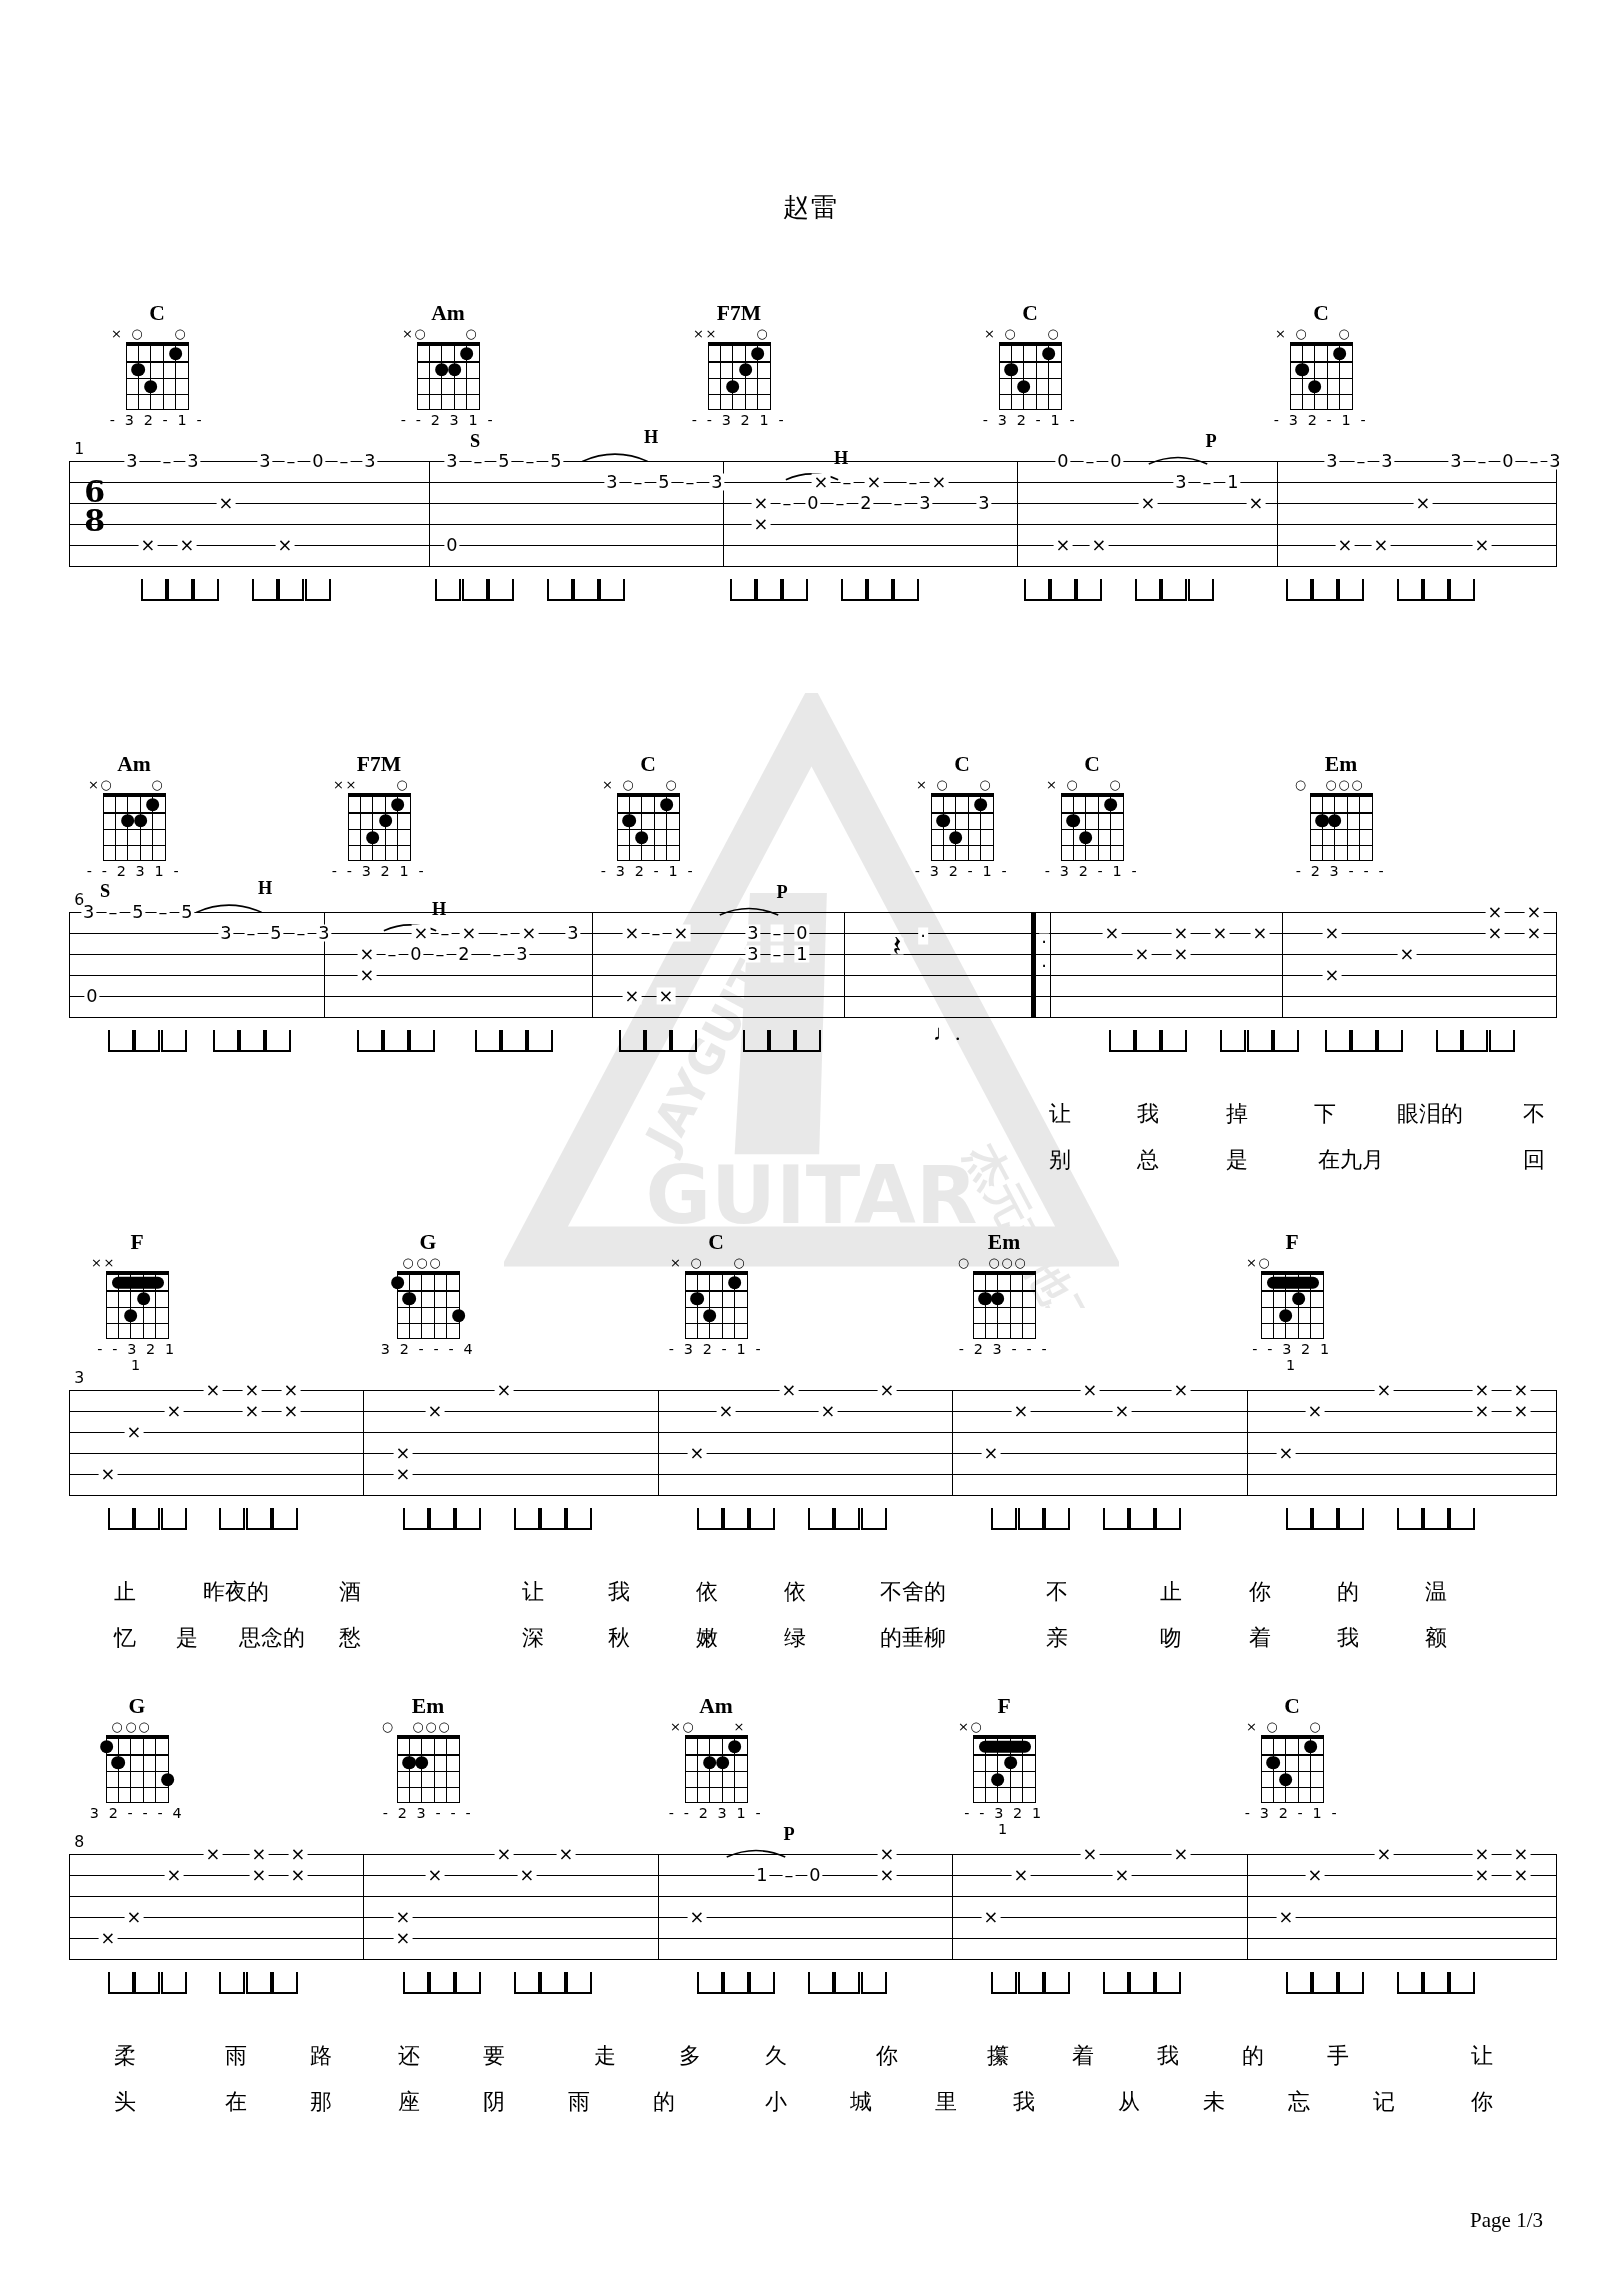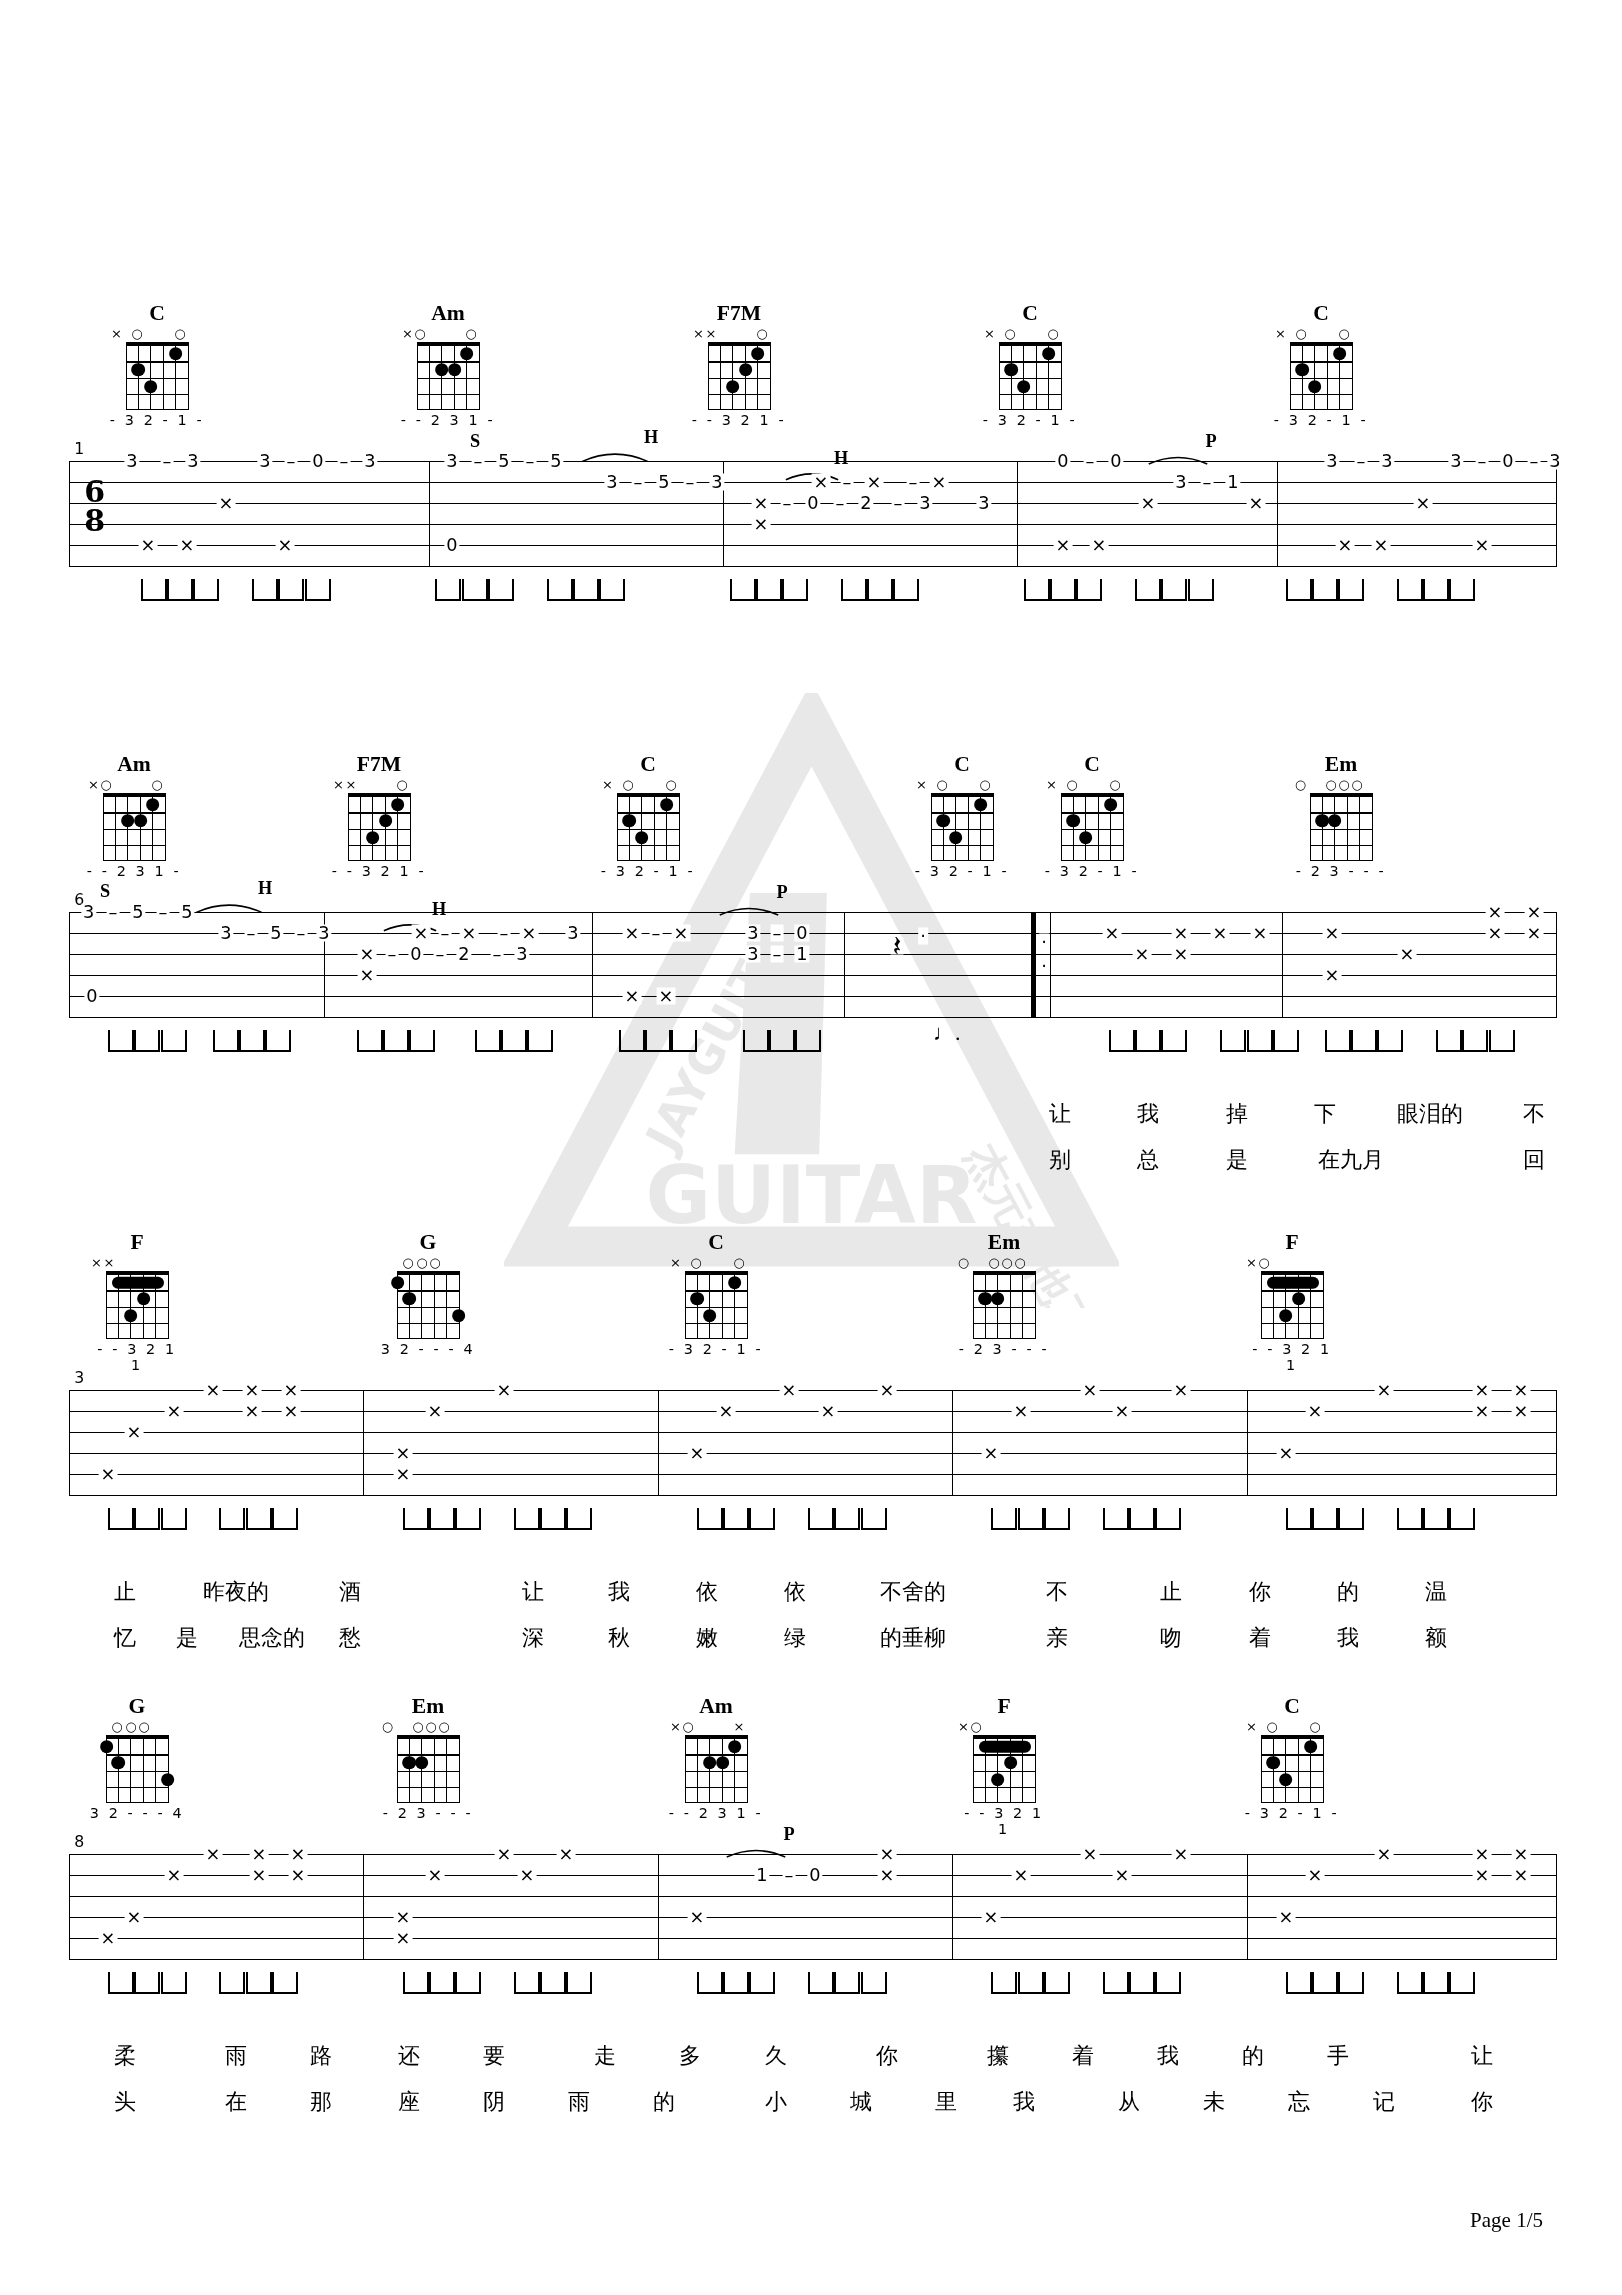--- a/index.html
+++ b/index.html
@@ -51,20 +51,21 @@
 
   .timesig{position:absolute;font-family:"DejaVu Serif",serif;font-size:30px;font-weight:bold;line-height:29px;text-align:center;}
 
   .pagenum{position:absolute;right:79px;bottom:62px;font-family:"Liberation Serif",serif;font-size:21px;}
 </style>
 </head>
 <body>
 
 <div class="page">
 
+  <div class="subtitle">赵雷</div>
 
   <div class="watermark">
     <svg class="wm-tri" viewBox="0 0 400 400">
       <polygon points="200,20 380,360 20,360" fill="none" stroke="#555" stroke-width="26"></polygon>
       <path d="M160,130 L210,130 L205,300 L150,300 Z" fill="#555"></path>
       <text x="200" y="345" font-family="DejaVu Sans, sans-serif" font-size="52" font-weight="bold" fill="#555" text-anchor="middle">GUITAR</text>
       <text x="110" y="300" font-family="DejaVu Sans, sans-serif" font-size="30" font-weight="bold" fill="#555" transform="rotate(-62 110 300)">JAYGUITAR</text>
       <text x="300" y="300" font-family="DejaVu Sans, sans-serif" font-size="28" font-weight="bold" fill="#555" transform="rotate(62 300 300)">杰元吉他工作室</text>
     </svg>
   </div>
@@ -1048,15 +1049,15 @@
       <span class="lyr" style="left:877px;">里</span>
       <span class="lyr" style="left:955px;">我</span>
       <span class="lyr" style="left:1060px;">从</span>
       <span class="lyr" style="left:1145px;">未</span>
       <span class="lyr" style="left:1230px;">忘</span>
       <span class="lyr" style="left:1315px;">记</span>
       <span class="lyr" style="left:1413px;">你</span>
     </div>
   </div>
 
-  <div class="pagenum">Page 1/5</div>
+  <div class="pagenum">Page 1/3</div>
 </div>
 
 
 </body></html>

